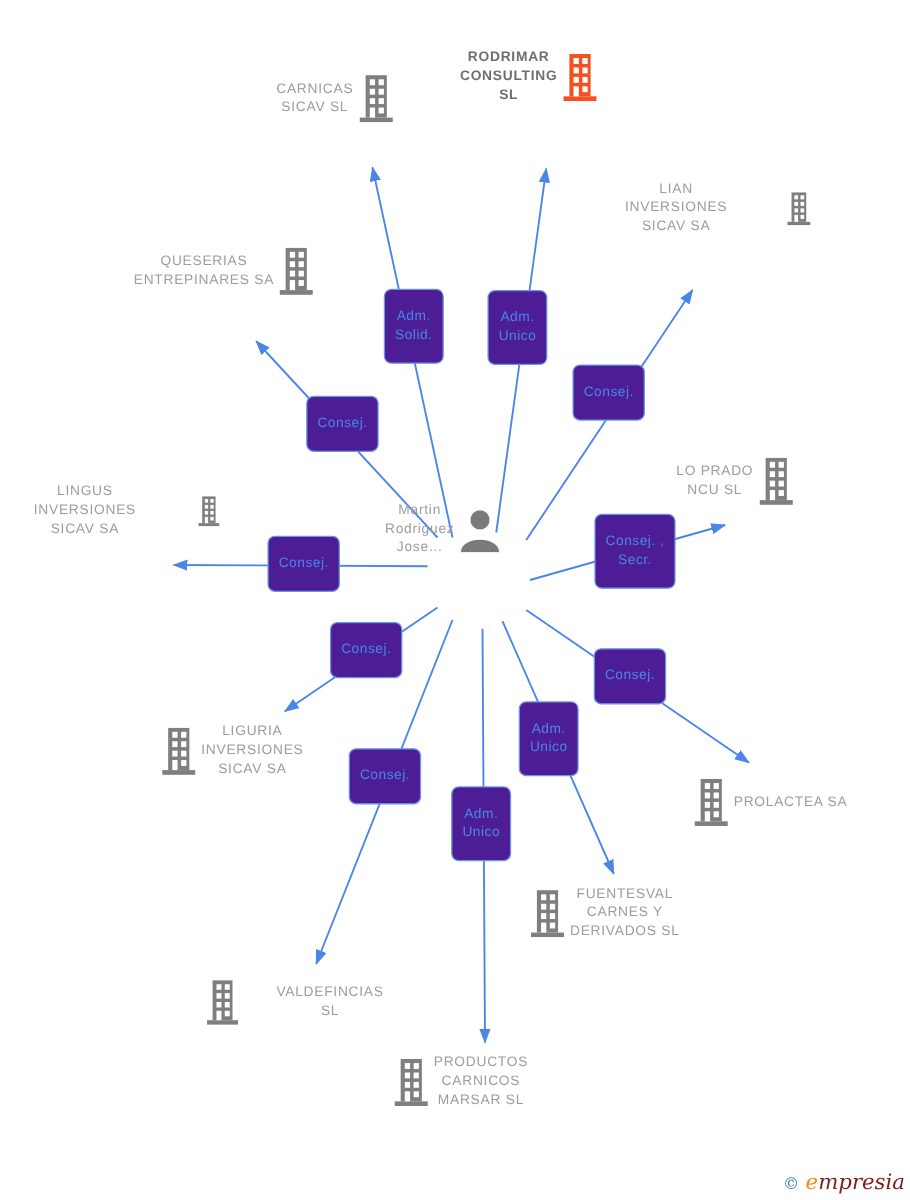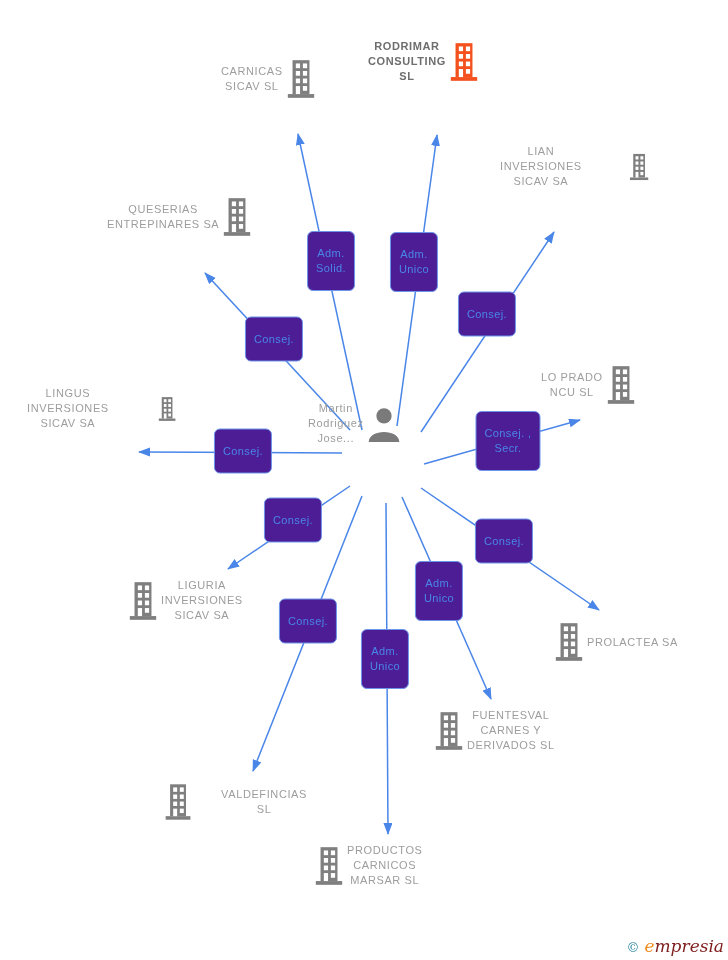--- a/index.html
+++ b/index.html
@@ -141,21 +141,21 @@
 SICAV SA</div>
 </div>
 
 <div class="node" style="left:553px; top:623px;">
   <svg class="bld">
       <use href="#building"></use>
     </svg>
   <div class="name">PROLACTEA SA</div>
 </div>
 
-<div class="node" style="left:433px; top:708px;">
+<div class="node" style="left:422px; top:708px;">
   <svg class="bld">
       <use href="#building"></use>
     </svg>
   <div class="name">FUENTESVAL
 CARNES Y
 DERIVADOS SL</div>
 </div>
 
 <div class="node" style="left:163px; top:783px;gap:22px;">
   <svg class="bld">

